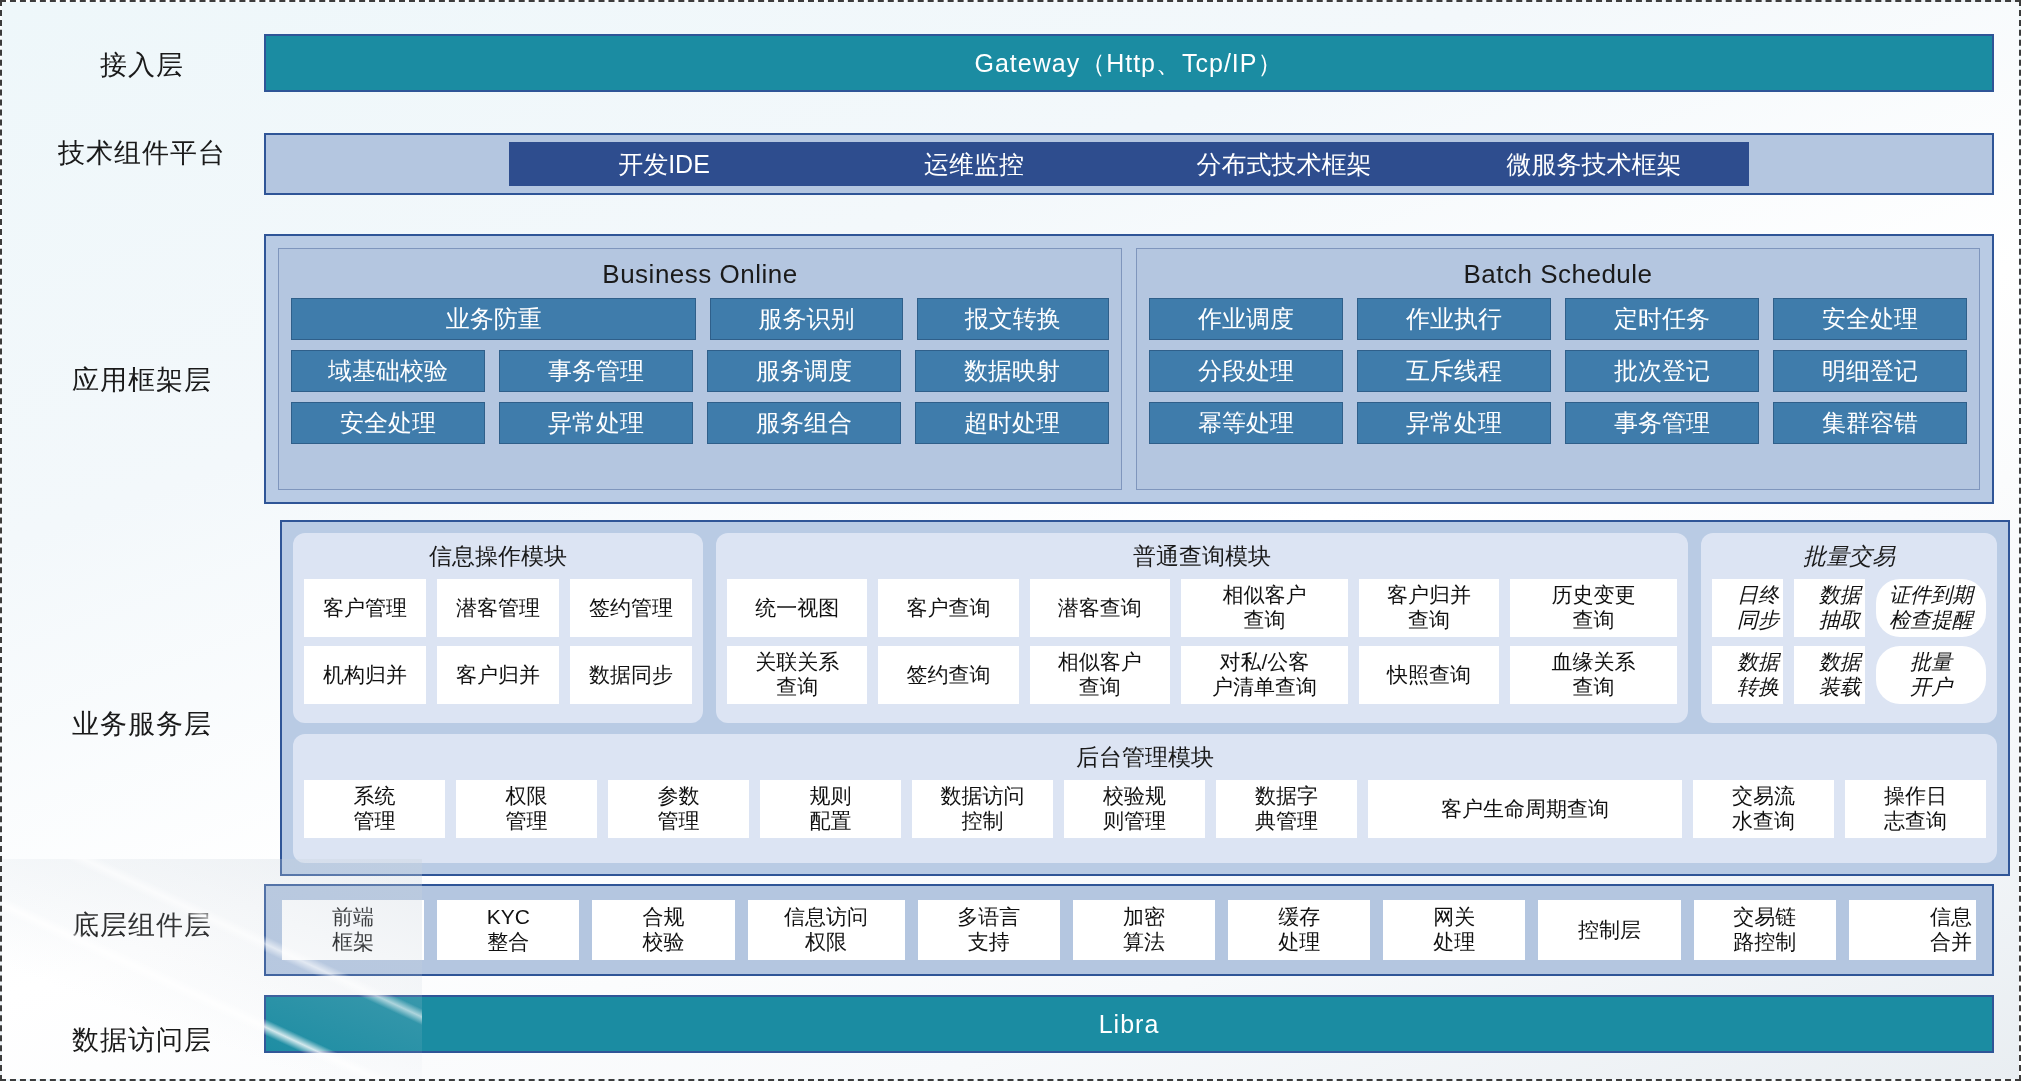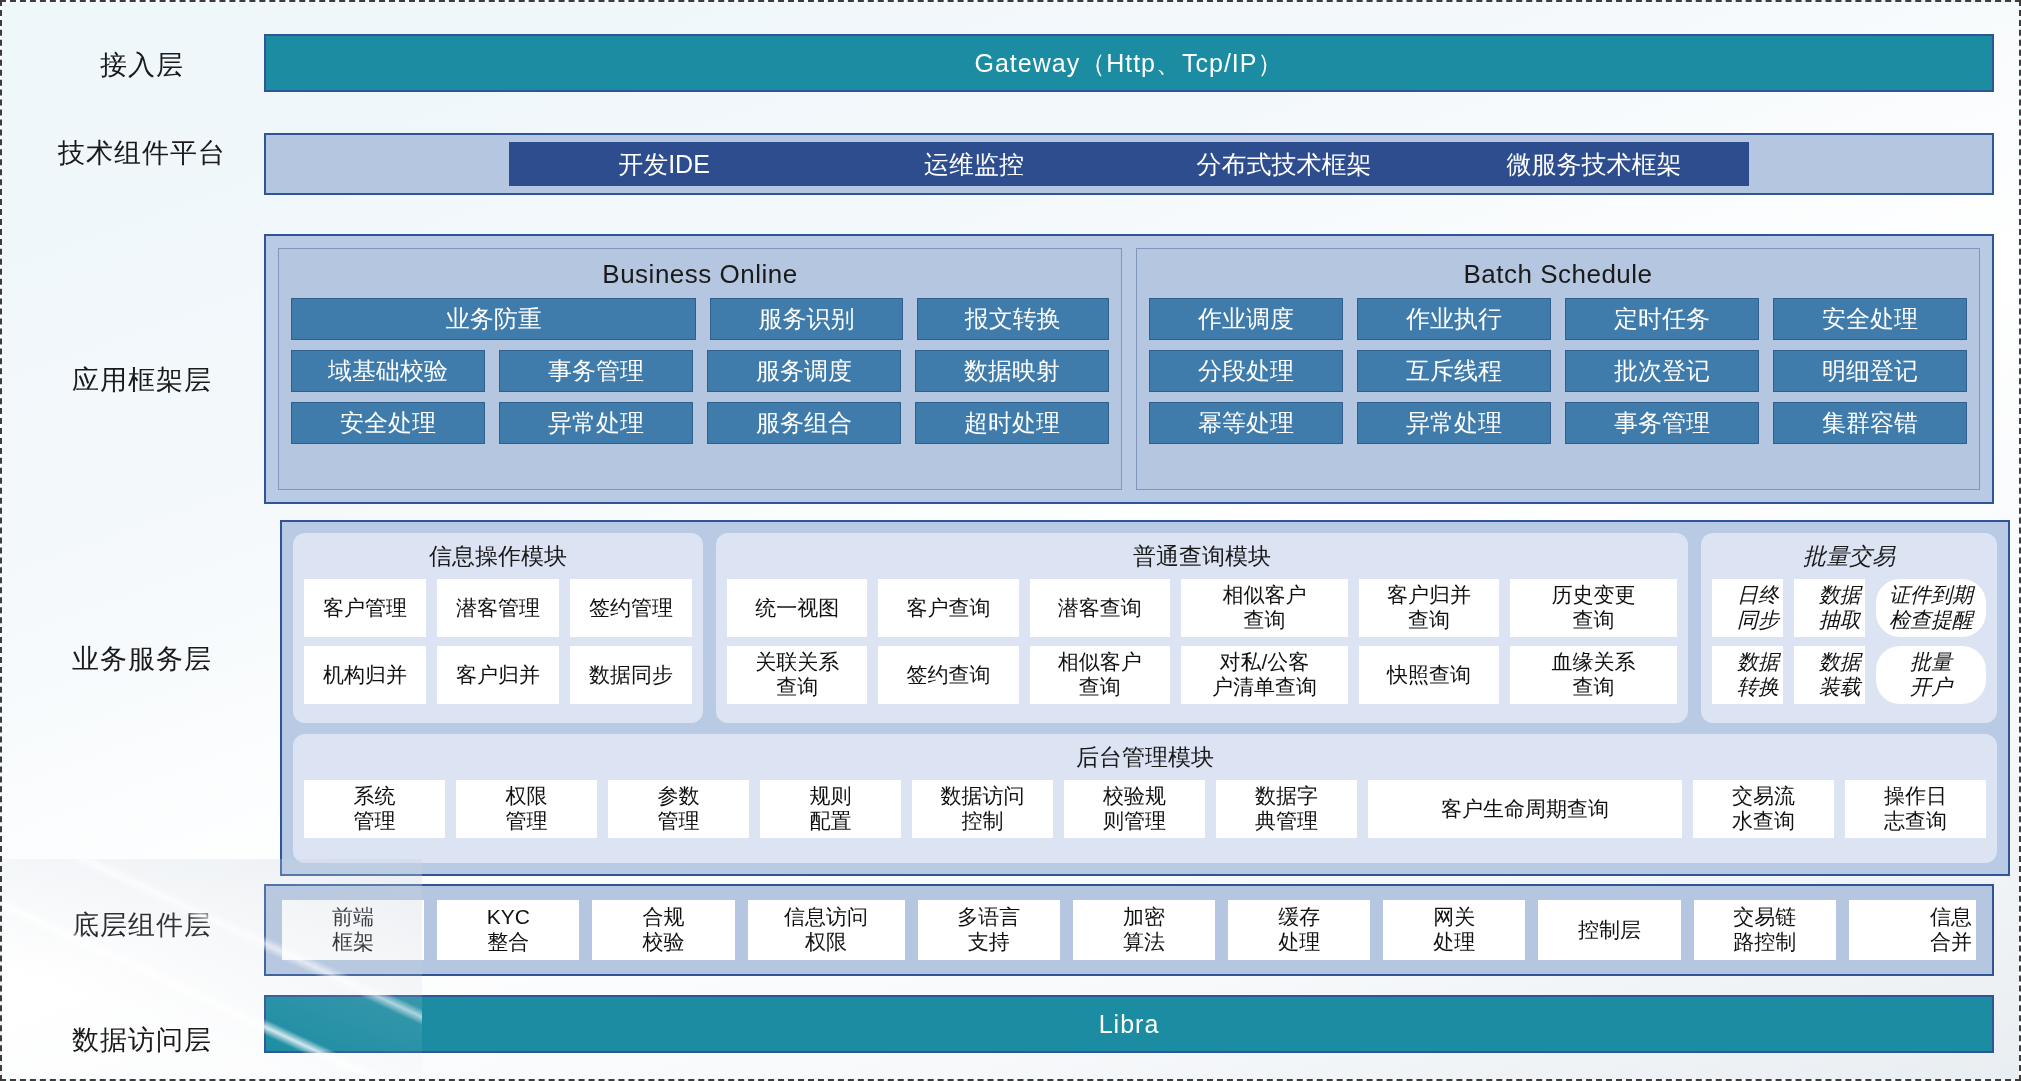--- a/index.html
+++ b/index.html
@@ -250,21 +250,21 @@
         <div class="fw-cell">
               <span>事务管理</span>
             </div>
         <div class="fw-cell">
               <span>集群容错</span>
             </div>
       </div>
     </div>
   </div>
 
-  <div class="rowlabel" style="top:639px;">业务服务层</div>
+  <div class="rowlabel" style="top:704px;">业务服务层</div>
   <div class="svc-outer" style="position:absolute;left:262px;top:518px;width:1730px;height:356px;">
 
     <div class="svc-top" style="height:190px;">
 
       <div class="svc-card" style="flex:0 0 410px;">
         <div class="svc-title">信息操作模块</div>
         <div class="svc-row">
           <div class="white-cell"><span>客户管理</span></div>
           <div class="white-cell"><span>潜客管理</span></div>
           <div class="white-cell"><span>签约管理</span></div>

